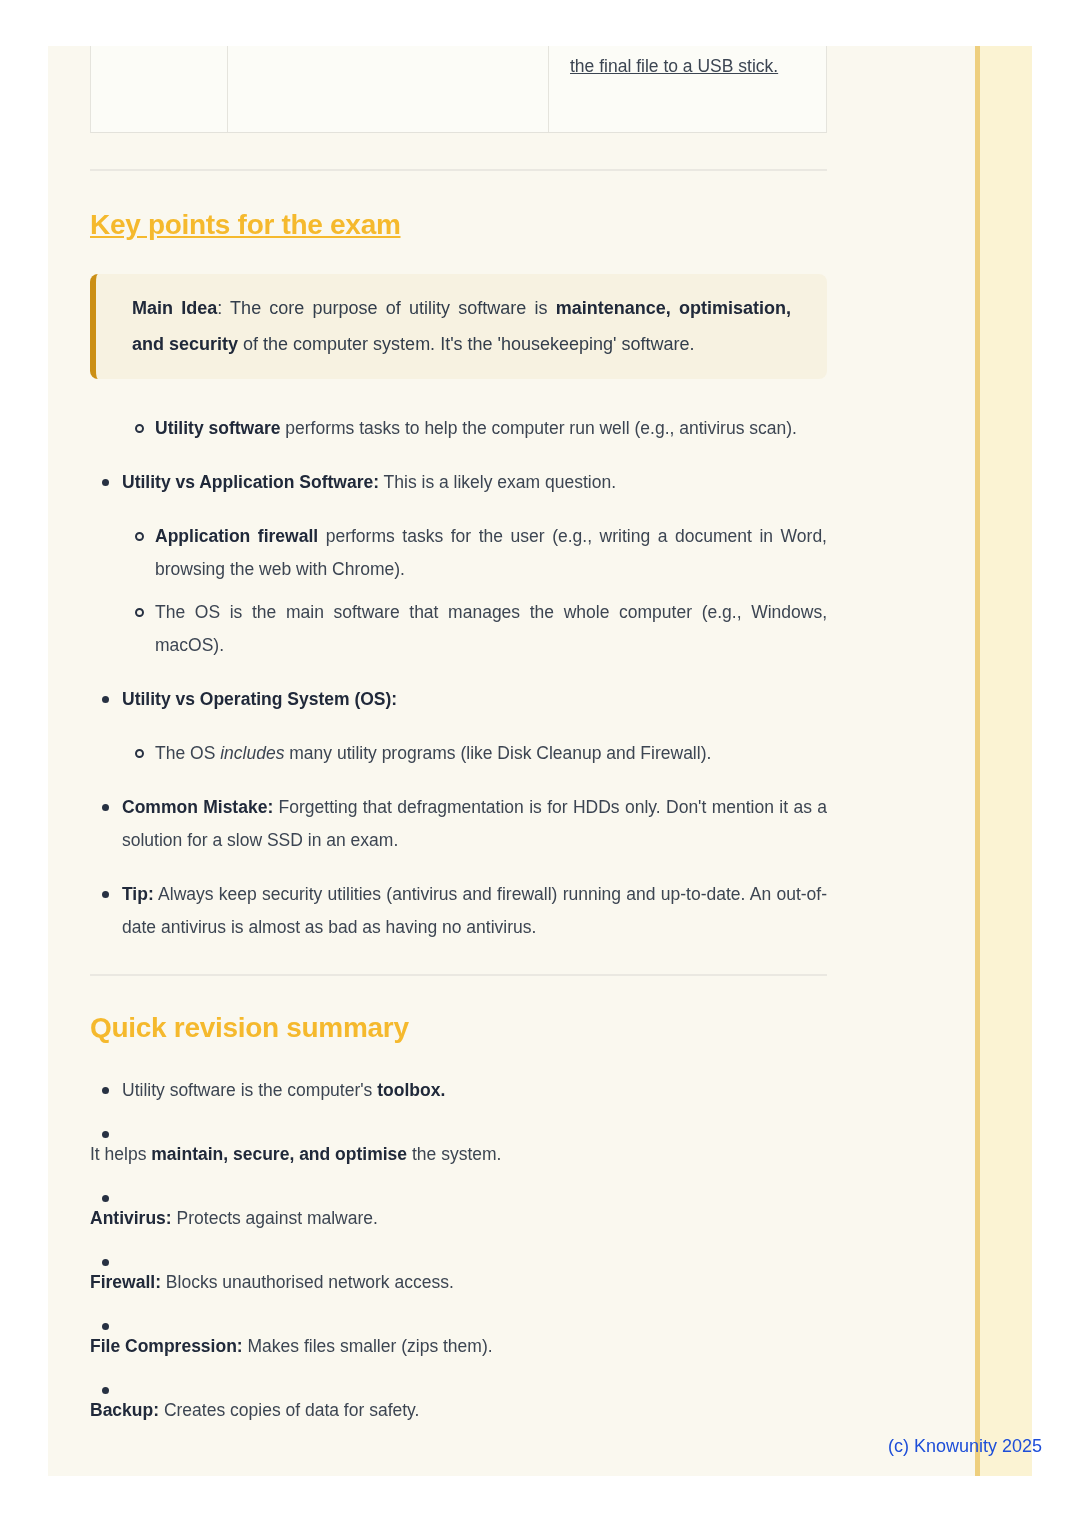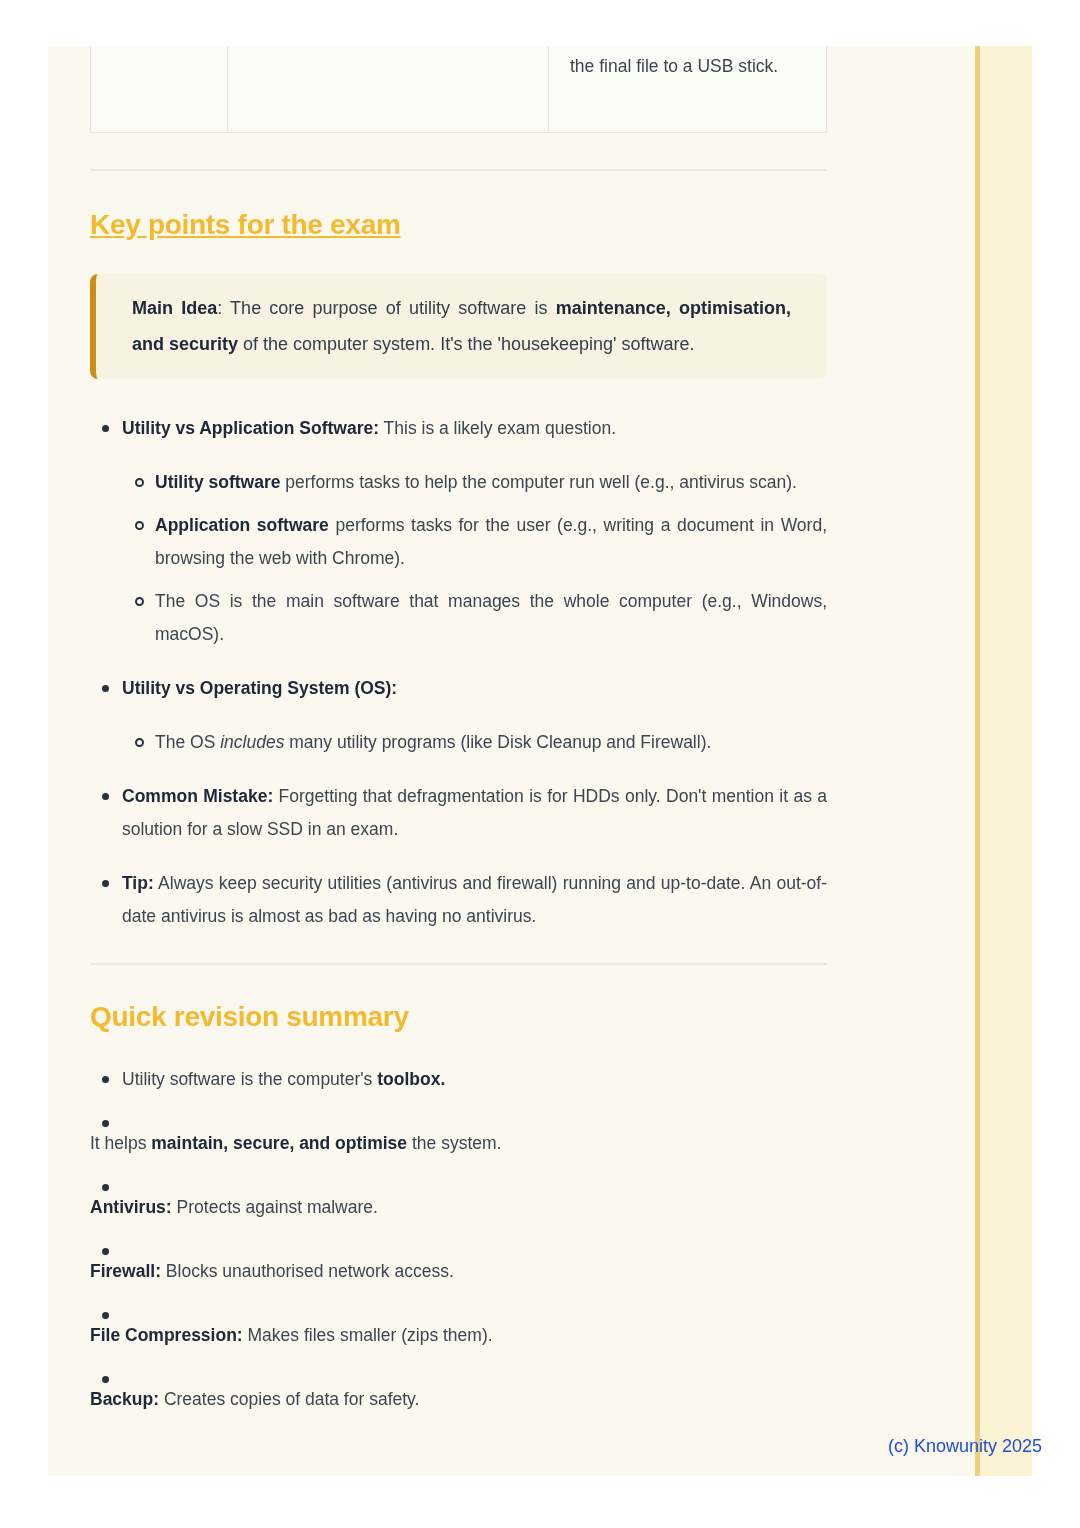--- a/index.html
+++ b/index.html
@@ -31,21 +31,21 @@
     height:87px;
     background:#FCFCF7;
     border-left:1px solid #E5E4DD;
     border-right:1px solid #E5E4DD;
     border-bottom:1px solid #E3E2DB;
     overflow:hidden;
   }
   .tcell { border-right:1px solid #E5E4DD; height:100%; }
   .tcell.c1 { width:137px; }
   .tcell.c2 { width:321px; }
-  .tcell.c3 { width:277px; border-right:none; padding:4px 36px 0 21px; }
+  .tcell.c3 { width:277px; border-right:none; padding:4px 36px 0 21px;text-decoration:underline; }
   .tcell-text { font-size:17.5px; line-height:33px; color:#3C4552; }
   
   .rule { height:2px; background:#EAE8E1; }
   .rule.top { margin-top:36px; }
   .rule.mid { margin-top:30px; }
   
   h1 {
     font-size:28px; font-weight:700; letter-spacing:-0.3px;
     color:#F5B92D;
   }
@@ -106,39 +106,39 @@
     <div class="rule top"></div>
 
     <h1 class="kp-head">Key points for the exam</h1>
 
     <div class="callout">
       <div class="callout-text"><span class="b">Main Idea</span><span>: The core purpose of utility software is </span><span class="b">maintenance, optimisation, and security</span><span> of the computer system. It's the 'housekeeping' software.</span></div>
     </div>
 
     <div class="list kp">
 
+      <div class="item item-l2">
+        <span class="marker">
+            <span class="circ"></span>
+          </span>
+        <div class="item-text"><span class="b">Utility software</span><span> performs tasks to help the computer run well (e.g., antivirus scan).</span></div>
+      </div>
+
       <div class="item item-l1">
         <span class="marker">
             <span class="dot"></span>
           </span>
         <div class="item-text"><span class="b">Utility vs Application Software:</span><span> This is a likely exam question.</span></div>
       </div>
 
       <div class="item item-l2">
         <span class="marker">
             <span class="circ"></span>
           </span>
-        <div class="item-text"><span class="b">Utility software</span><span> performs tasks to help the computer run well (e.g., antivirus scan).</span></div>
-      </div>
-
-      <div class="item item-l2">
-        <span class="marker">
-            <span class="circ"></span>
-          </span>
-        <div class="item-text"><span class="b">Application software</span><span> performs tasks for the user (e.g., writing a document in Word, browsing the web with Chrome).</span></div>
+        <div class="item-text"><span class="b">Application firewall</span><span> performs tasks for the user (e.g., writing a document in Word, browsing the web with Chrome).</span></div>
       </div>
 
       <div class="item item-l2">
         <span class="marker">
             <span class="circ"></span>
           </span>
         <div class="item-text"><span>The OS is the main software that manages the whole computer (e.g., Windows, macOS).</span></div>
       </div>
 
       <div class="item item-l1">

